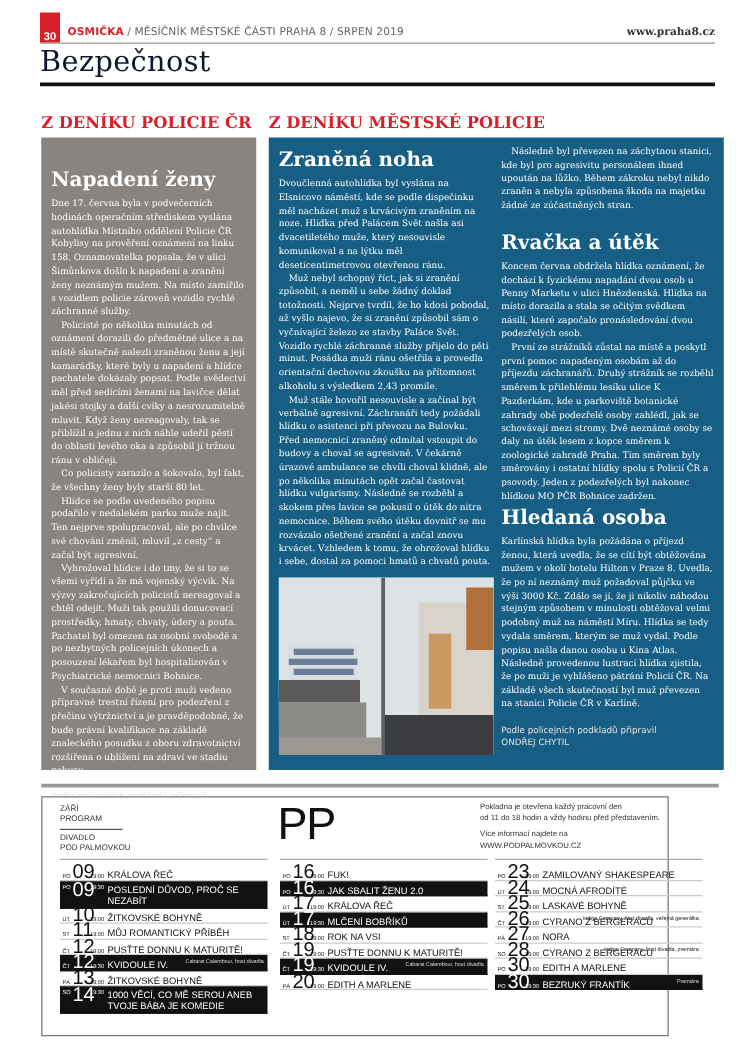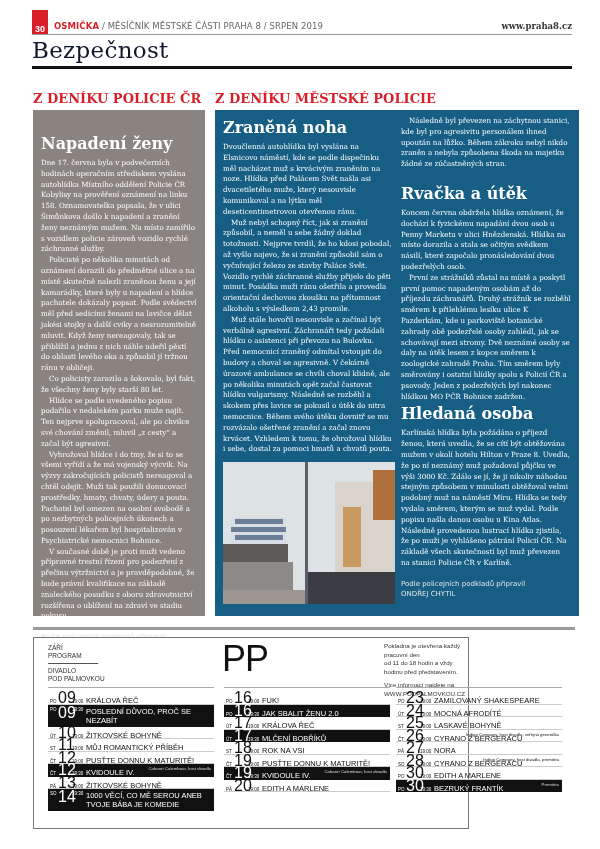--- a/index.html
+++ b/index.html
@@ -17,21 +17,21 @@
 .gray{background:#8a8480;left:33px;top:110px;width:172px;height:506px}
 .blue{background:#175e85;left:215px;top:110px;width:364px;height:506px}
 .box h2{font:bold 16px "DejaVu Serif",serif;margin:2px 0 5px}
 .body{font:7.1px/10.8px "DejaVu Serif",serif;text-align:left}
 .body p{text-indent:8px}
 .body p:first-child{text-indent:0}
 .sig{font:7px/10px "DejaVu Sans",sans-serif;color:#e6e2df;margin-top:10px}
 .col2{position:absolute;left:8px;top:6px;width:170px}
 .col3{position:absolute;left:186px;top:6px;width:170px}
 .photo{position:absolute;left:8px;top:352px;width:172px;height:142px;overflow:hidden;background:linear-gradient(#e8ecef 0%,#dfe3e6 55%,#8e8f8d 78%,#606163 100%)}
-.prog{position:absolute;left:33px;top:637px;width:436px;height:192px;border:1px solid #777;background:#fff;font-family:"Liberation Sans",sans-serif}
+.prog{position:absolute;left:33px;top:637px;width:502px;height:192px;border:1px solid #777;background:#fff;font-family:"Liberation Sans",sans-serif}
 .prog-shadow{position:absolute;left:33px;top:627px;width:542px;height:3px;background:#999}
 .plabel{position:absolute;left:14px;top:6px;font:6.5px/8px "Liberation Sans",sans-serif;color:#333}
 .plabel .hr{width:50px;height:1px;background:#555;margin:3px 0}
 .pplogo{position:absolute;left:188px;top:0;font:36px "Liberation Sans",sans-serif;color:#111;letter-spacing:-1px}
 .pinfo{position:absolute;left:350px;top:4px;font:6.2px/8.5px "Liberation Sans",sans-serif;color:#333}
 .pcol{position:absolute;top:49px;width:166px}
 .pcol .top{border-top:1px solid #aaa;margin-bottom:4px}
 .ev{display:flex;align-items:baseline;height:12.5px;border-bottom:1px solid #ccc;padding-left:2px;font-size:7.5px;color:#111;position:relative}
 .ev.dark{background:#111;color:#fff;border-bottom:1px solid #111}
 .ev.tall{height:22px;align-items:flex-start;padding-top:2px}

